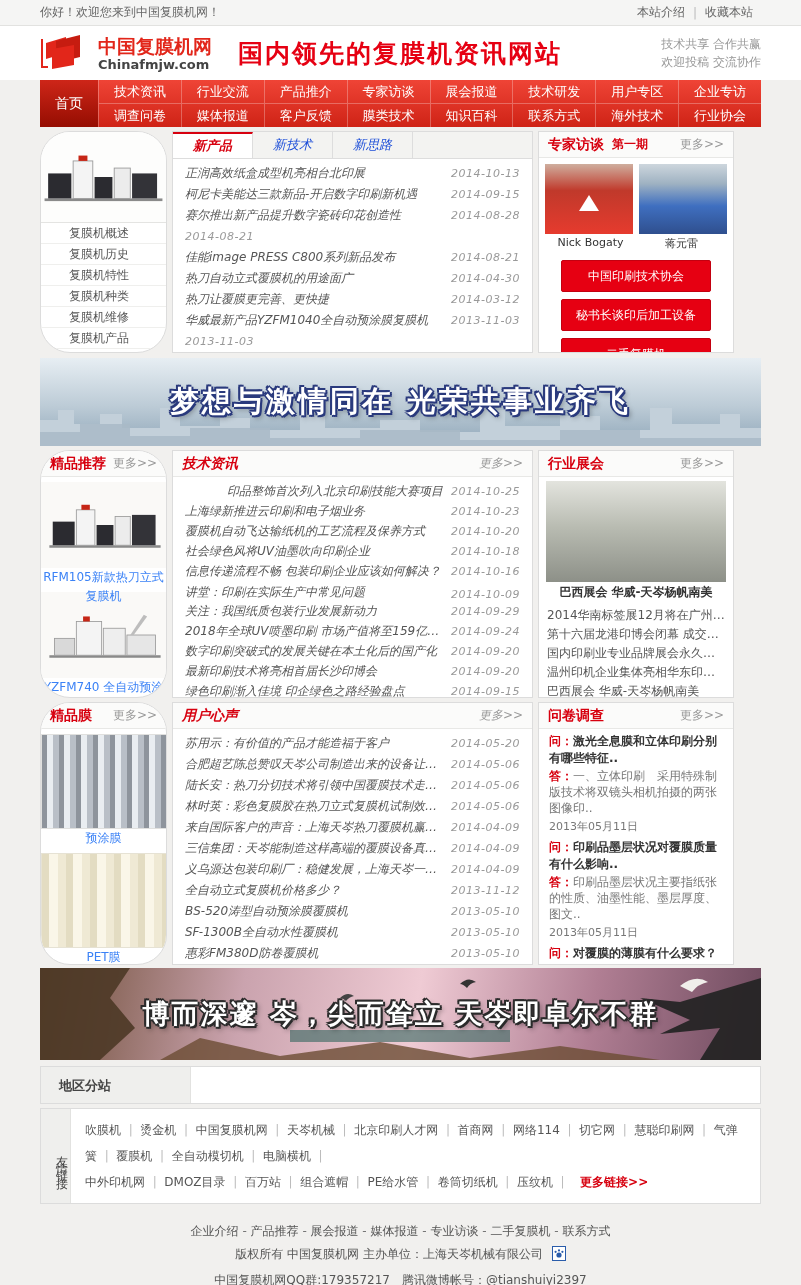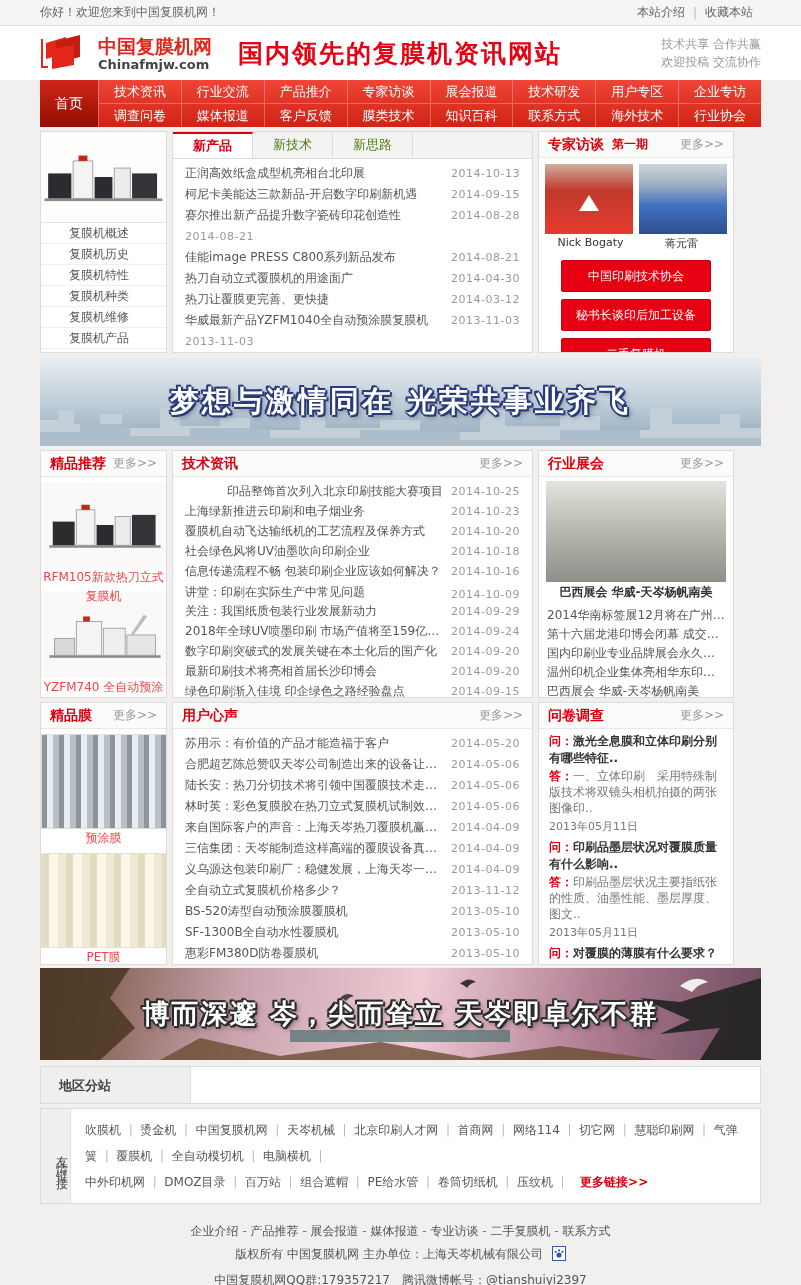--- a/index.html
+++ b/index.html
@@ -26,35 +26,35 @@
 
   
   .nav { height:47px; display:flex; background:linear-gradient(180deg,#ef4436,#cf2316); }
   .nav-home { width:58px; background:linear-gradient(180deg,#ce2619,#950d01); color:#fff; font-size:14px; text-align:center; line-height:47px; cursor:pointer; }
   .nav-col { flex:1; display:flex; flex-direction:column; border-left:1px solid rgba(255,255,255,.28); }
   .nav-cell { flex:1; text-align:center; font-size:13px; color:#fff; display:flex; align-items:center; justify-content:center; cursor:pointer; }
   .nav-cell.top { border-bottom:1px solid rgba(255,255,255,.28); }
 
   .row { display:flex; gap:5px; margin-top:4px; }
   .card { background:#fff; border:1px solid #dcdcdc; overflow:hidden; }
-  .w-side { width:127px; } .w-mid { width:361px; } .w-right { width:196px; }
+  .w-side { width:127px;border-radius:30px; } .w-mid { width:361px;font-style:italic; } .w-right { width:196px; }
 
   
   .sec-head { height:26px; display:flex; align-items:center; padding:0 9px; background:#fbfbfa; border-bottom:1px solid #e8e8e6; }
   .sec-title { font-size:14px; font-weight:bold; color:#d7000f; }
   .sec-issue { font-size:12px; font-weight:bold; color:#d7000f; margin-left:8px; }
   .more { margin-left:auto; font-size:12px; color:#999; text-decoration:none; cursor:pointer; }
 
   
   .row1 { height:222px; }
   .sidebar-image { height:91px; border-bottom:1px solid #e4e4e2; background:#fdfdfc; display:flex; align-items:center; justify-content:center; cursor:pointer; }
   .side-item { height:21px; line-height:21px; padding-left:28px; font-size:12px; color:#555; border-bottom:1px solid #efefed; cursor:pointer; }
 
   .tabbar { height:27px; background:#f3f3f1; border-bottom:1px solid #ddd; display:flex; }
-  .tab { padding:0 20px; line-height:26px; font-size:13px; color:#4d7c0f; border-right:1px solid #ddd; cursor:pointer; }
+  .tab { padding:0 20px; line-height:26px; font-size:13px; color:#1d4ed8; border-right:1px solid #ddd; cursor:pointer; }
   .tab.active { background:#fff; color:#d7000f; font-weight:bold; border-top:2px solid #d7000f; line-height:24px; }
   .news-list { padding:4px 12px 0 12px; list-style:none; }
   .news-row { height:21px; display:flex; align-items:center; font-size:12px; color:#555; cursor:pointer; }
   .news-row .t { flex:1; overflow:hidden; white-space:nowrap; text-overflow:ellipsis; padding-right:8px; }
   .news-row .d { color:#999; font-size:11px; letter-spacing:.5px; }
 
   .photos { display:flex; gap:6px; padding:6px 6px 2px 6px; }
   .photo { width:88px; height:70px; cursor:pointer; position:relative; overflow:hidden; }
   .photo-nick { background:linear-gradient(180deg,#cfae9e 0%,#c0392b 38%,#e63b2e 100%); }
   .adobe-mark { position:absolute; left:50%; top:55%; transform:translate(-50%,-50%); width:0; height:0; border-left:10px solid transparent; border-right:10px solid transparent; border-bottom:16px solid #fff; }
@@ -72,21 +72,21 @@
   .banner1 .banner-text { font-size:29px; letter-spacing:3px; text-shadow:-2px 0 #2a3a7d,2px 0 #2a3a7d,0 -2px #2a3a7d,0 2px #2a3a7d,2px 2px #2a3a7d,-2px -2px #2a3a7d,3px 3px 5px rgba(0,0,0,.35); }
   .banner2 { height:92px; margin-top:3px; background:linear-gradient(100deg,#6b4a33 0%,#caa3ae 28%,#efcbd4 52%,#b07e93 76%,#6e4a5e 100%); }
   .banner2 .banner-text { font-size:27px; letter-spacing:2px; text-shadow:-2px 0 #2b2b2b,2px 0 #2b2b2b,0 -2px #2b2b2b,0 2px #2b2b2b,2px 2px #2b2b2b,-2px -2px #2b2b2b,3px 3px 5px rgba(0,0,0,.45); }
 
   
   .row2 { height:248px; } .row3 { height:263px; }
   .plain-list { padding:4px 8px 0 8px; list-style:none; }
   .plain-row { height:19px; line-height:19px; font-size:12px; color:#555; overflow:hidden; white-space:nowrap; text-overflow:ellipsis; cursor:pointer; }
   .prod { cursor:pointer; }
   .prod-img { width:127px; height:86px; margin:5px auto 0 auto; background:#faf9f7; display:flex; align-items:center; justify-content:center; }
-  .prod-cap { height:19px; line-height:19px; text-align:center; font-size:12px; color:#ef4444; }
+  .prod-cap { height:19px; line-height:19px; text-align:center; font-size:12px; color:#3b82f6; }
   .expo-photo { width:180px; height:101px; margin:4px auto 0 auto; background:linear-gradient(180deg,#e3e4de 0%,#b9bcb2 45%,#8d9088 100%); cursor:pointer; }
   .expo-cap { height:20px; line-height:20px; text-align:center; font-size:12px; font-weight:bold; color:#333; }
 
   .rolls { width:127px; height:95px; margin:5px auto 0 auto; }
   .rolls-silver { background:repeating-linear-gradient(90deg,#8e949c 0 5px,#e9edf1 5px 11px,#b9bfc7 11px 17px); border:1px solid #e0e0de; }
   .rolls-cream { background:repeating-linear-gradient(90deg,#e3dcc2 0 7px,#faf6e8 7px 16px,#efe9d4 16px 24px); border:1px solid #e6e2d4; }
 
   
   .qa-wrap { padding:4px 10px 0 10px; }
   .qa-q { font-size:12px; font-weight:bold; color:#333; line-height:17px; cursor:pointer; }

